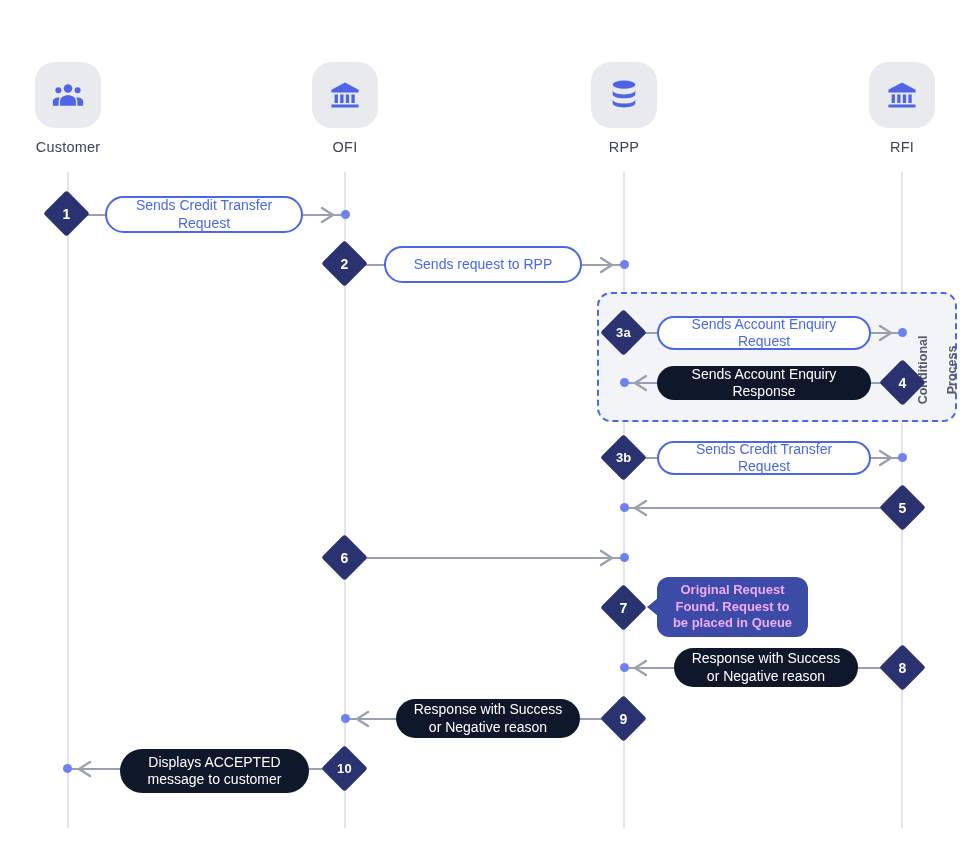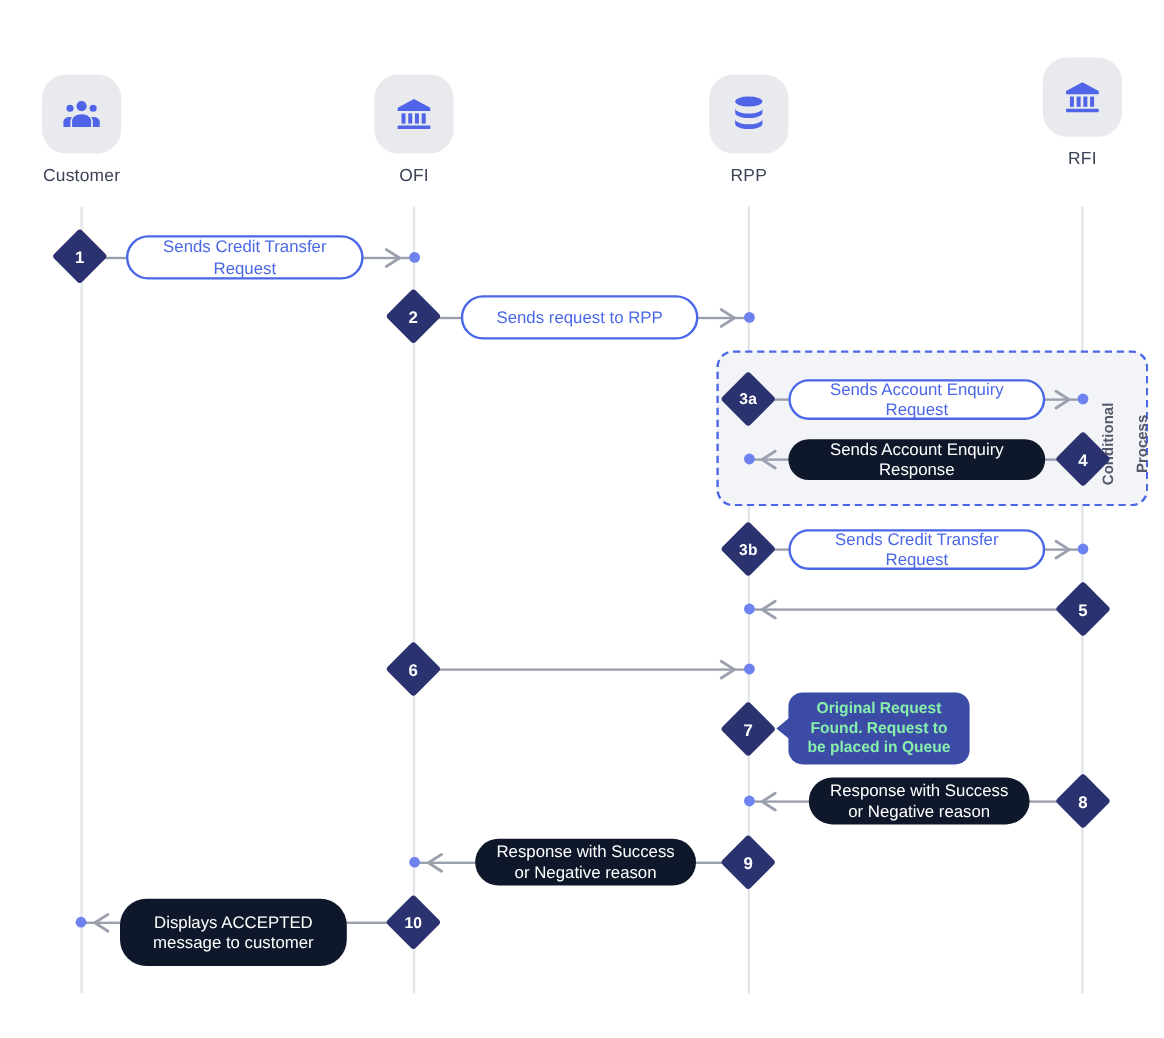--- a/index.html
+++ b/index.html
@@ -51,21 +51,21 @@
   }
 
   .box{
     position:absolute;box-sizing:border-box;border-radius:22px;
     display:flex;align-items:center;justify-content:center;
     text-align:center;line-height:1.25;padding:10px 12px;
   }
   .box.outline{background:#ffffff;border:2px solid #4a67e8;color:#4a67e8;font-size:14px;}
   .box.filled{background:#0f172a;color:#ffffff;font-size:14px;}
   .box.note{
-    background:#3c4ba6;color:#86efac;font-size:13px;font-weight:bold;
+    background:#3c4ba6;color:#f0abfc;font-size:13px;font-weight:bold;
     border-radius:12px;line-height:1.28;
   }
   .note-tail{
     position:absolute;width:0;height:0;
     border-top:9px solid transparent;border-bottom:9px solid transparent;
     border-right:11px solid #3c4ba6;
   }
   .arrow{position:absolute;}
 </style>
 </head>
@@ -111,21 +111,21 @@
           <rect x="8.4" y="11.6" width="2.5" height="6.4"></rect>
           <rect x="12.6" y="11.6" width="2.5" height="6.4"></rect>
           <rect x="16.8" y="11.6" width="2.5" height="6.4"></rect>
           <rect x="1.8" y="19.2" width="20.4" height="2.2" rx="0.4"></rect>
         </svg>
       </span>
     </div>
     <div class="p-label">OFI</div>
   </div>
 
-  <div class="participant" style="left:869px;top:48px;width:66px;">
+  <div class="participant" style="left:869px;top:62px;width:66px;">
     <div class="p-tile">
       <span>
         <svg width="32" height="32" viewBox="0 0 24 24" fill="#5064e8">
           <path d="M12 2.6 1.8 8.1v2.1h20.4V8.1z"></path>
           <rect x="4.2" y="11.6" width="2.5" height="6.4"></rect>
           <rect x="8.4" y="11.6" width="2.5" height="6.4"></rect>
           <rect x="12.6" y="11.6" width="2.5" height="6.4"></rect>
           <rect x="16.8" y="11.6" width="2.5" height="6.4"></rect>
           <rect x="1.8" y="19.2" width="20.4" height="2.2" rx="0.4"></rect>
         </svg>
@@ -233,21 +233,21 @@
   <div class="box filled" style="left:396px;top:699px;width:184px;height:39px;">Response with Success or Negative reason</div>
   <svg class="arrow" style="left:350px;top:708px;" width="22" height="22" viewBox="0 0 22 22">
     <polyline points="18,4 7,11 18,18" fill="none" stroke="#9aa0ae" stroke-width="2.4" stroke-linecap="round" stroke-linejoin="round"></polyline>
   </svg>
   <div class="dot" style="left:341px;top:714px;"></div>
   <div class="diamond" style="left:607px;top:702px;width:33px;height:33px;">
     <span>9</span>
   </div>
 
   <div class="msg-line" style="left:68px;top:768px;width:277px;"></div>
-  <div class="box filled" style="left:100px;top:749px;width:189px;height:56px;">Displays ACCEPTED message to customer</div>
+  <div class="box filled" style="left:120px;top:749px;width:189px;height:44px;">Displays ACCEPTED message to customer</div>
   <svg class="arrow" style="left:72px;top:758px;" width="22" height="22" viewBox="0 0 22 22">
     <polyline points="18,4 7,11 18,18" fill="none" stroke="#9aa0ae" stroke-width="2.4" stroke-linecap="round" stroke-linejoin="round"></polyline>
   </svg>
   <div class="dot" style="left:63px;top:764px;"></div>
   <div class="diamond" style="left:328px;top:752px;width:33px;height:33px;">
     <span style="font-size:13px;">10</span>
   </div>
 
 </div>
 

